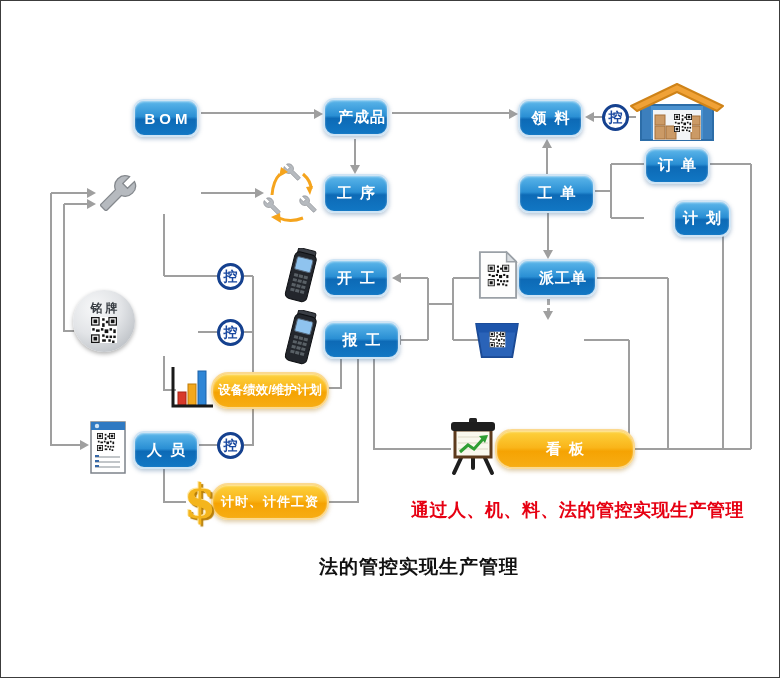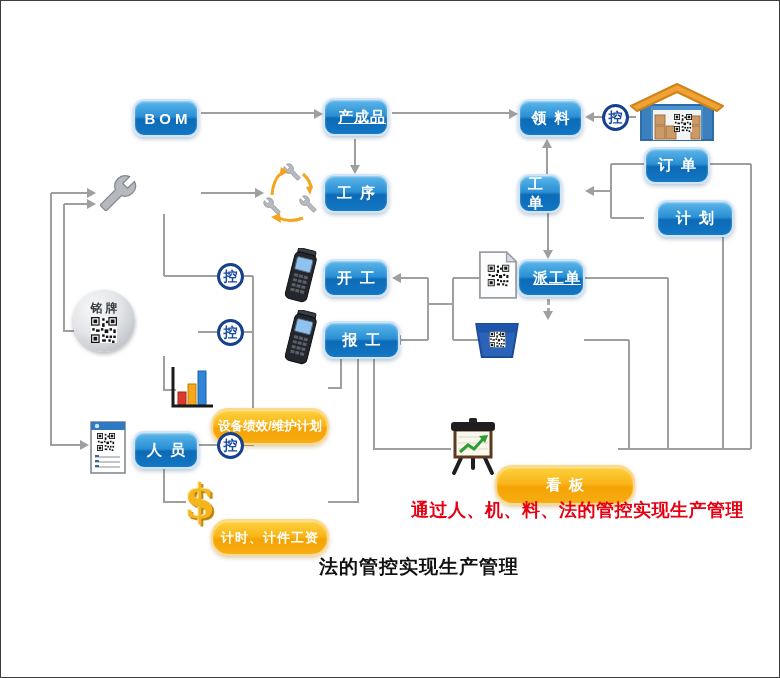--- a/index.html
+++ b/index.html
@@ -25,25 +25,24 @@
   }
   .blue{
     background:linear-gradient(180deg,#5cb6ea 0%,#2a8fd4 46%,#0d6ab6 54%,#1177c4 100%);
     border:2px solid #cfe4f4;border-radius:11px;
     box-shadow:0 2px 4px rgba(40,90,140,.35), inset 0 1px 2px rgba(255,255,255,.5);
   }
   .orange{
     background:linear-gradient(180deg,#fdd23e 0%,#f9b51a 46%,#f5a303 56%,#f7ad14 100%);
     border:2px solid #fbd98f;border-radius:17px;
     box-shadow:0 2px 4px rgba(160,110,10,.35), inset 0 1px 2px rgba(255,255,255,.55);
-    margin-top:36px;
   }
   .ls8{letter-spacing:8px;padding-left:8px;}
   .ls4{letter-spacing:4px;padding-left:4px;}
-  .ls1{letter-spacing:1px;padding-left:12px;text-decoration:underline;}
+  .ls1{letter-spacing:1px;padding-left:12px;}
   .fs12{font-size:12.5px;}
   .fs13{font-size:13px;letter-spacing:1px;}
   
   .ctrl{
     position:absolute;z-index:4;width:21px;height:21px;border:3px solid #15418f;border-radius:50%;
     background:#fff;color:#1a49a0;font-weight:bold;font-size:14px;line-height:21px;text-align:center;
   }
   
   .icon{position:absolute;z-index:3;}
   .nameplate{
@@ -279,26 +278,26 @@
       <div class="tri tri-l" style="left: 391px; top: 334px;"></div>
       <div class="tri tri-r" style="left: 86px; top: 187px;"></div>
       <div class="tri tri-r" style="left: 86px; top: 198px;"></div>
       <div class="tri tri-r" style="left: 79px; top: 439px;"></div>
     </div>
 
   <div class="node blue ls4" style="left:132px;top:98px;width:66px;height:38px">BOM</div>
   <div class="node blue ls1" style="left:322px;top:97px;width:66px;height:38px">产成品</div>
   <div class="node blue ls8" style="left:517px;top:98px;width:65px;height:38px">领料</div>
   <div class="node blue ls8" style="left:322px;top:173px;width:66px;height:39px">工序</div>
-  <div class="node blue ls8" style="left:517px;top:173px;width:44px;height:39px">工单</div>
+  <div class="node blue ls8" style="left:517px;top:173px;width:77px;height:39px">工单</div>
   <div class="node blue ls8" style="left:643px;top:146px;width:66px;height:37px">订单</div>
-  <div class="node blue ls8" style="left:655px;top:199px;width:78px;height:37px">计划</div>
+  <div class="node blue ls8" style="left:672px;top:199px;width:58px;height:37px">计划</div>
   <div class="node blue ls8" style="left:322px;top:258px;width:66px;height:38px">开工</div>
   <div class="node blue ls8" style="left:322px;top:320px;width:77px;height:38px">报工</div>
-  <div class="node blue ls1" style="left:516px;top:258px;width:68px;height:38px">派工单</div>
+  <div class="node blue ls1" style="left:516px;top:258px;width:80px;height:38px">派工单</div>
   <div class="node blue ls8" style="left:132px;top:430px;width:66px;height:38px">人员</div>
 
   <div class="node orange fs12" style="left:210px;top:371px;width:118px;height:37px">设备绩效/维护计划</div>
   <div class="node orange fs13" style="left:210px;top:482px;width:118px;height:37px">计时、计件工资</div>
   <div class="node orange ls8" style="left:494px;top:428px;width:140px;height:40px">看板</div>
 
   <div class="ctrl" style="left:216px;top:262px">控</div>
   <div class="ctrl" style="left:216px;top:318px">控</div>
   <div class="ctrl" style="left:216px;top:431px">控</div>
   <div class="ctrl" style="left:601px;top:103px">控</div>

